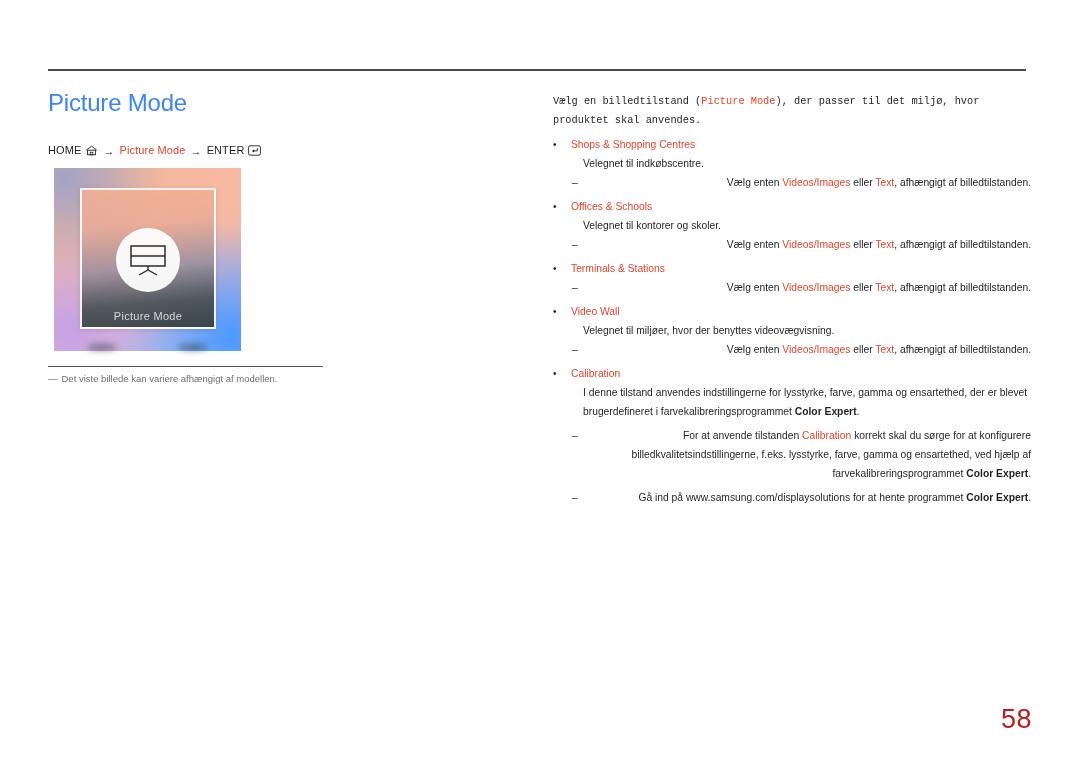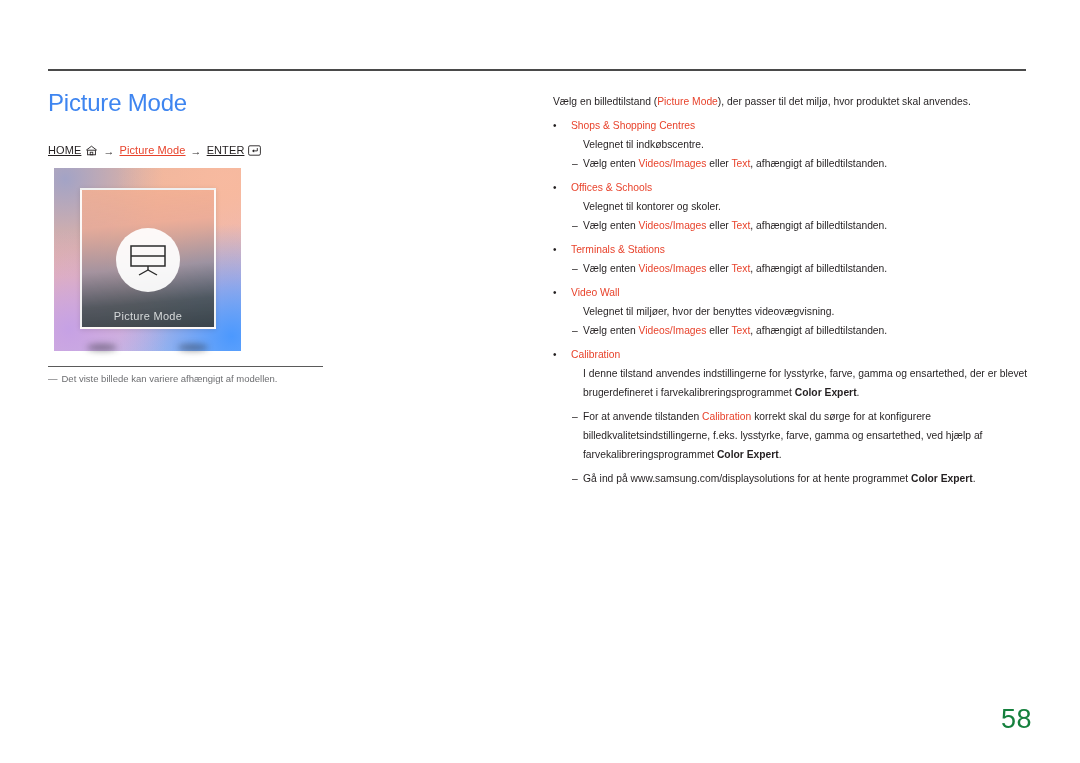--- a/index.html
+++ b/index.html
@@ -46,21 +46,21 @@
   .breadcrumb {
     margin-top: 26px;
     font-size: 11px;
     color: #231f20;
     letter-spacing: 0.1px;
     display: flex;
     align-items: center;
     gap: 4px;
     white-space: nowrap;
   }
-  .bc-text { line-height: 13px; text-decoration: underline; }
+  .bc-text { line-height: 13px; }
   .bc-accent { color: #e8432c; }
   .bc-arrow { font-size: 11px; color: #231f20; padding: 0 1px; }
   .bc-icon { display: inline-flex; align-items: center; }
 
   
   .thumb-wrap {
     position: absolute;
     left: 54px;
     top: 168px;
     width: 187px;
@@ -147,21 +147,21 @@
   
   .right-col {
     position: absolute;
     left: 553px;
     top: 92px;
     width: 478px;
     font-size: 10.3px;
     line-height: 19px;
     color: #231f20;
   }
-  .para { margin: 0 4px 0 0; }
+  .para { margin: 0 4px 0 0; font-family: Liberation Mono, monospace; }
   .para + .para { margin-top: 0px; }
   .accent { color: #e8432c; }
   .bold { font-weight: bold; }
 
   .bullet-block { margin-top: 5px; }
   .bullet-row {
     display: flex;
     align-items: flex-start;
   }
   .bullet-dot {
@@ -186,29 +186,30 @@
     align-items: flex-start;
     margin-left: 19px;
   }
   .sub-dash {
     flex: 0 0 11px;
     line-height: 19px;
   }
   .sub-text {
     line-height: 19px;
     flex: 1;
+    text-align: right;
   }
 
   
   .page-number {
     position: absolute;
     right: 48px;
     bottom: 28px;
     font-size: 27px;
-    color: #15803d;
+    color: #b91c1c;
     letter-spacing: 0.5px;
   }
 </style>
 </head>
 <body>
 
 <div class="top-rule"></div>
 
 <div class="left-col">
   <h1 class="page-title">Picture Mode</h1>

